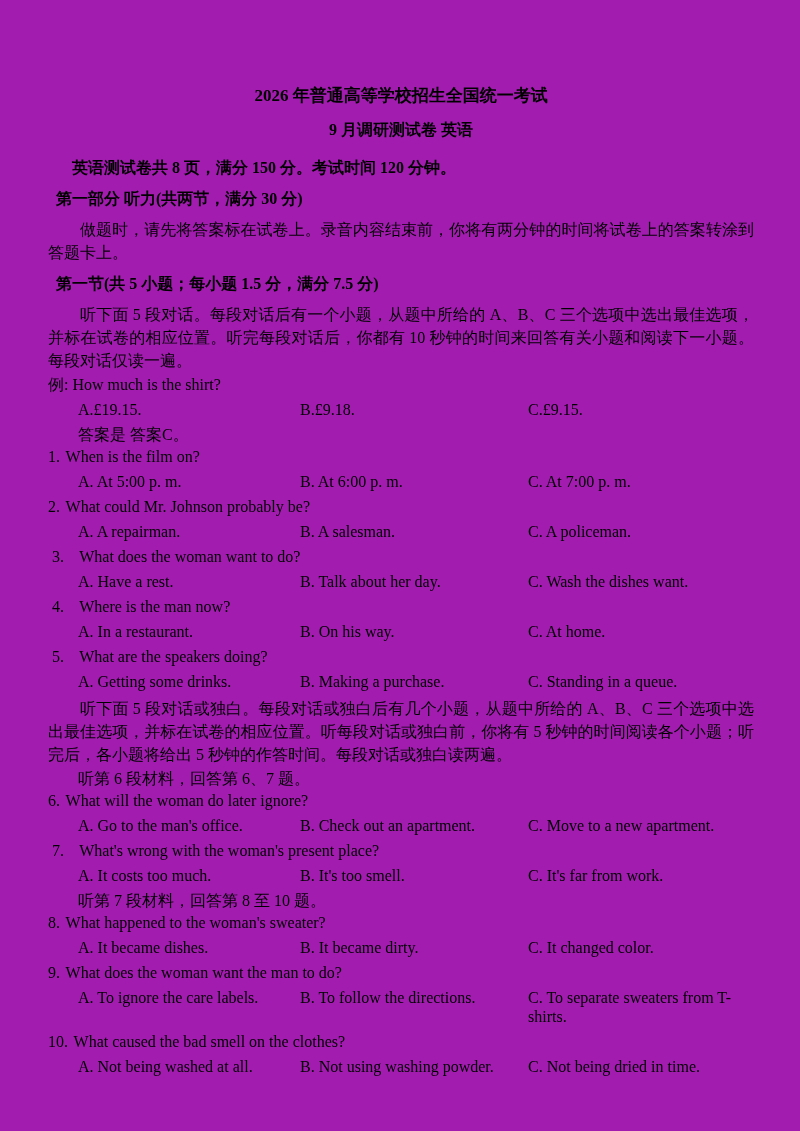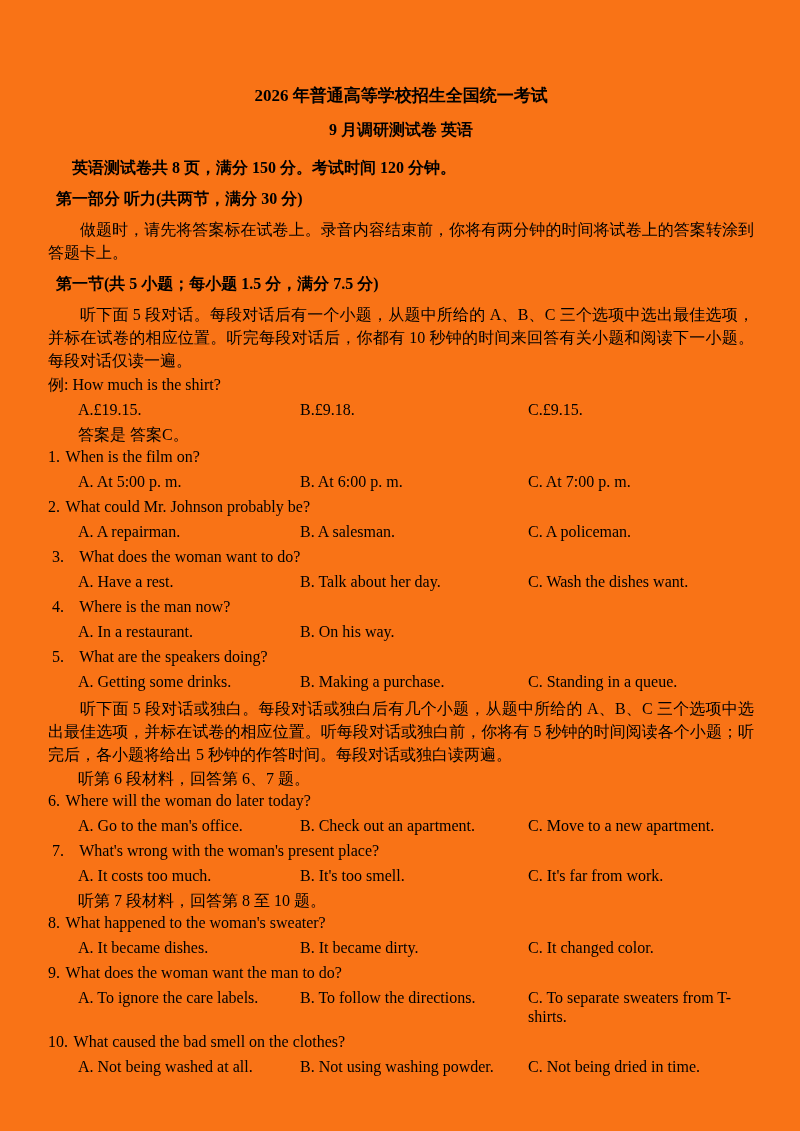--- a/index.html
+++ b/index.html
@@ -1,21 +1,21 @@
 <!DOCTYPE html>
 <html><head>
 <meta charset="utf-8">
 <style>
   html,body { margin:0; padding:0; background:#ffffff; }
   .page {
     position:relative;
     width:800px; height:1131px;
     box-sizing:border-box;
     margin:0 auto;
-    background:#f97316;
+    background:#a21caf;
     color:#000000;
     font-family:"Liberation Serif","DejaVu Serif",serif;
     font-size:16px;
     padding:86px 46px 0 48px;
     overflow:hidden;
   }
   .center { text-align:center; }
   .title { font-size:17px; font-weight:bold; margin:0 0 14px 0; line-height:20px; }
   .subtitle { font-size:16px; font-weight:bold; margin:0 0 16px 0; line-height:20px;text-align:center; }
   .exam-info { font-weight:bold; line-height:23px; margin:0 0 6px 0; text-indent:24px; }
@@ -86,37 +86,38 @@
     <span>B. Talk about her day.</span>
     <span>C. Wash the dishes want.</span>
   </div>
 
   <div class="row qrow wide">
     <span class="qnum">4.</span><span class="qtext">Where is the man now?</span>
   </div>
   <div class="opts">
     <span>A. In a restaurant.</span>
     <span>B. On his way.</span>
+    <span>C. At home.</span>
   </div>
 
   <div class="row qrow wide">
     <span class="qnum">5.</span><span class="qtext">What are the speakers doing?</span>
   </div>
   <div class="opts">
     <span>A. Getting some drinks.</span>
     <span>B. Making a purchase.</span>
     <span>C. Standing in a queue.</span>
   </div>
 
   <div class="para">听下面 5 段对话或独白。每段对话或独白后有几个小题，从题中所给的 A、B、C 三个选项中选出最佳选项，并标在试卷的相应位置。听每段对话或独白前，你将有 5 秒钟的时间阅读各个小题；听完后，各小题将给出 5 秒钟的作答时间。每段对话或独白读两遍。</div>
 
   <div class="row material">听第 6 段材料，回答第 6、7 题。</div>
 
   <div class="row qrow">
-    <span class="qnum">6.</span><span class="qtext">Where will the woman do later today?</span>
+    <span class="qnum">6.</span><span class="qtext">What will the woman do later ignore?</span>
   </div>
   <div class="opts">
     <span>A. Go to the man's office.</span>
     <span>B. Check out an apartment.</span>
     <span>C. Move to a new apartment.</span>
   </div>
 
   <div class="row qrow wide">
     <span class="qnum">7.</span><span class="qtext">What's wrong with the woman's present place?</span>
   </div>

